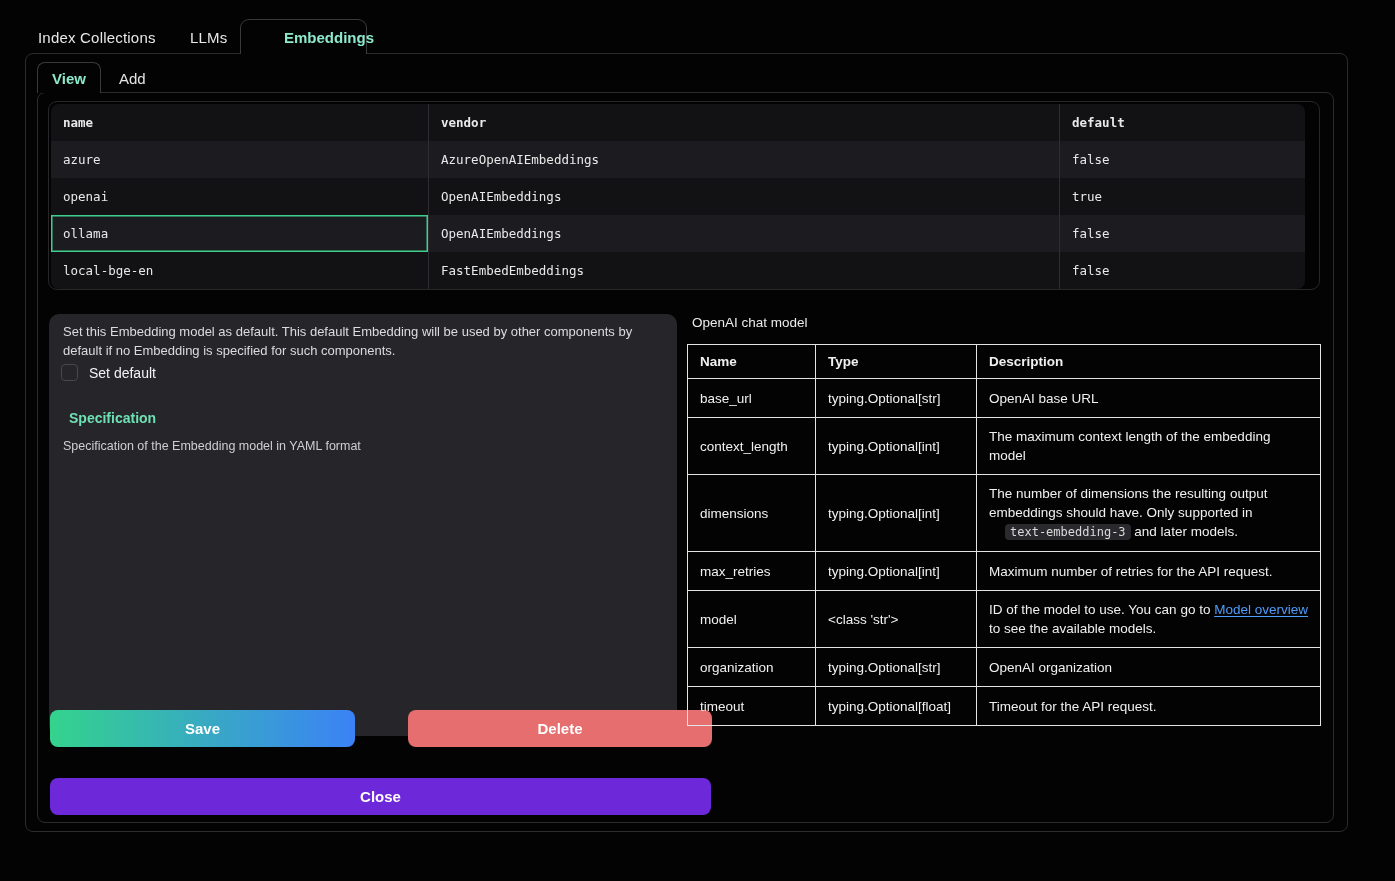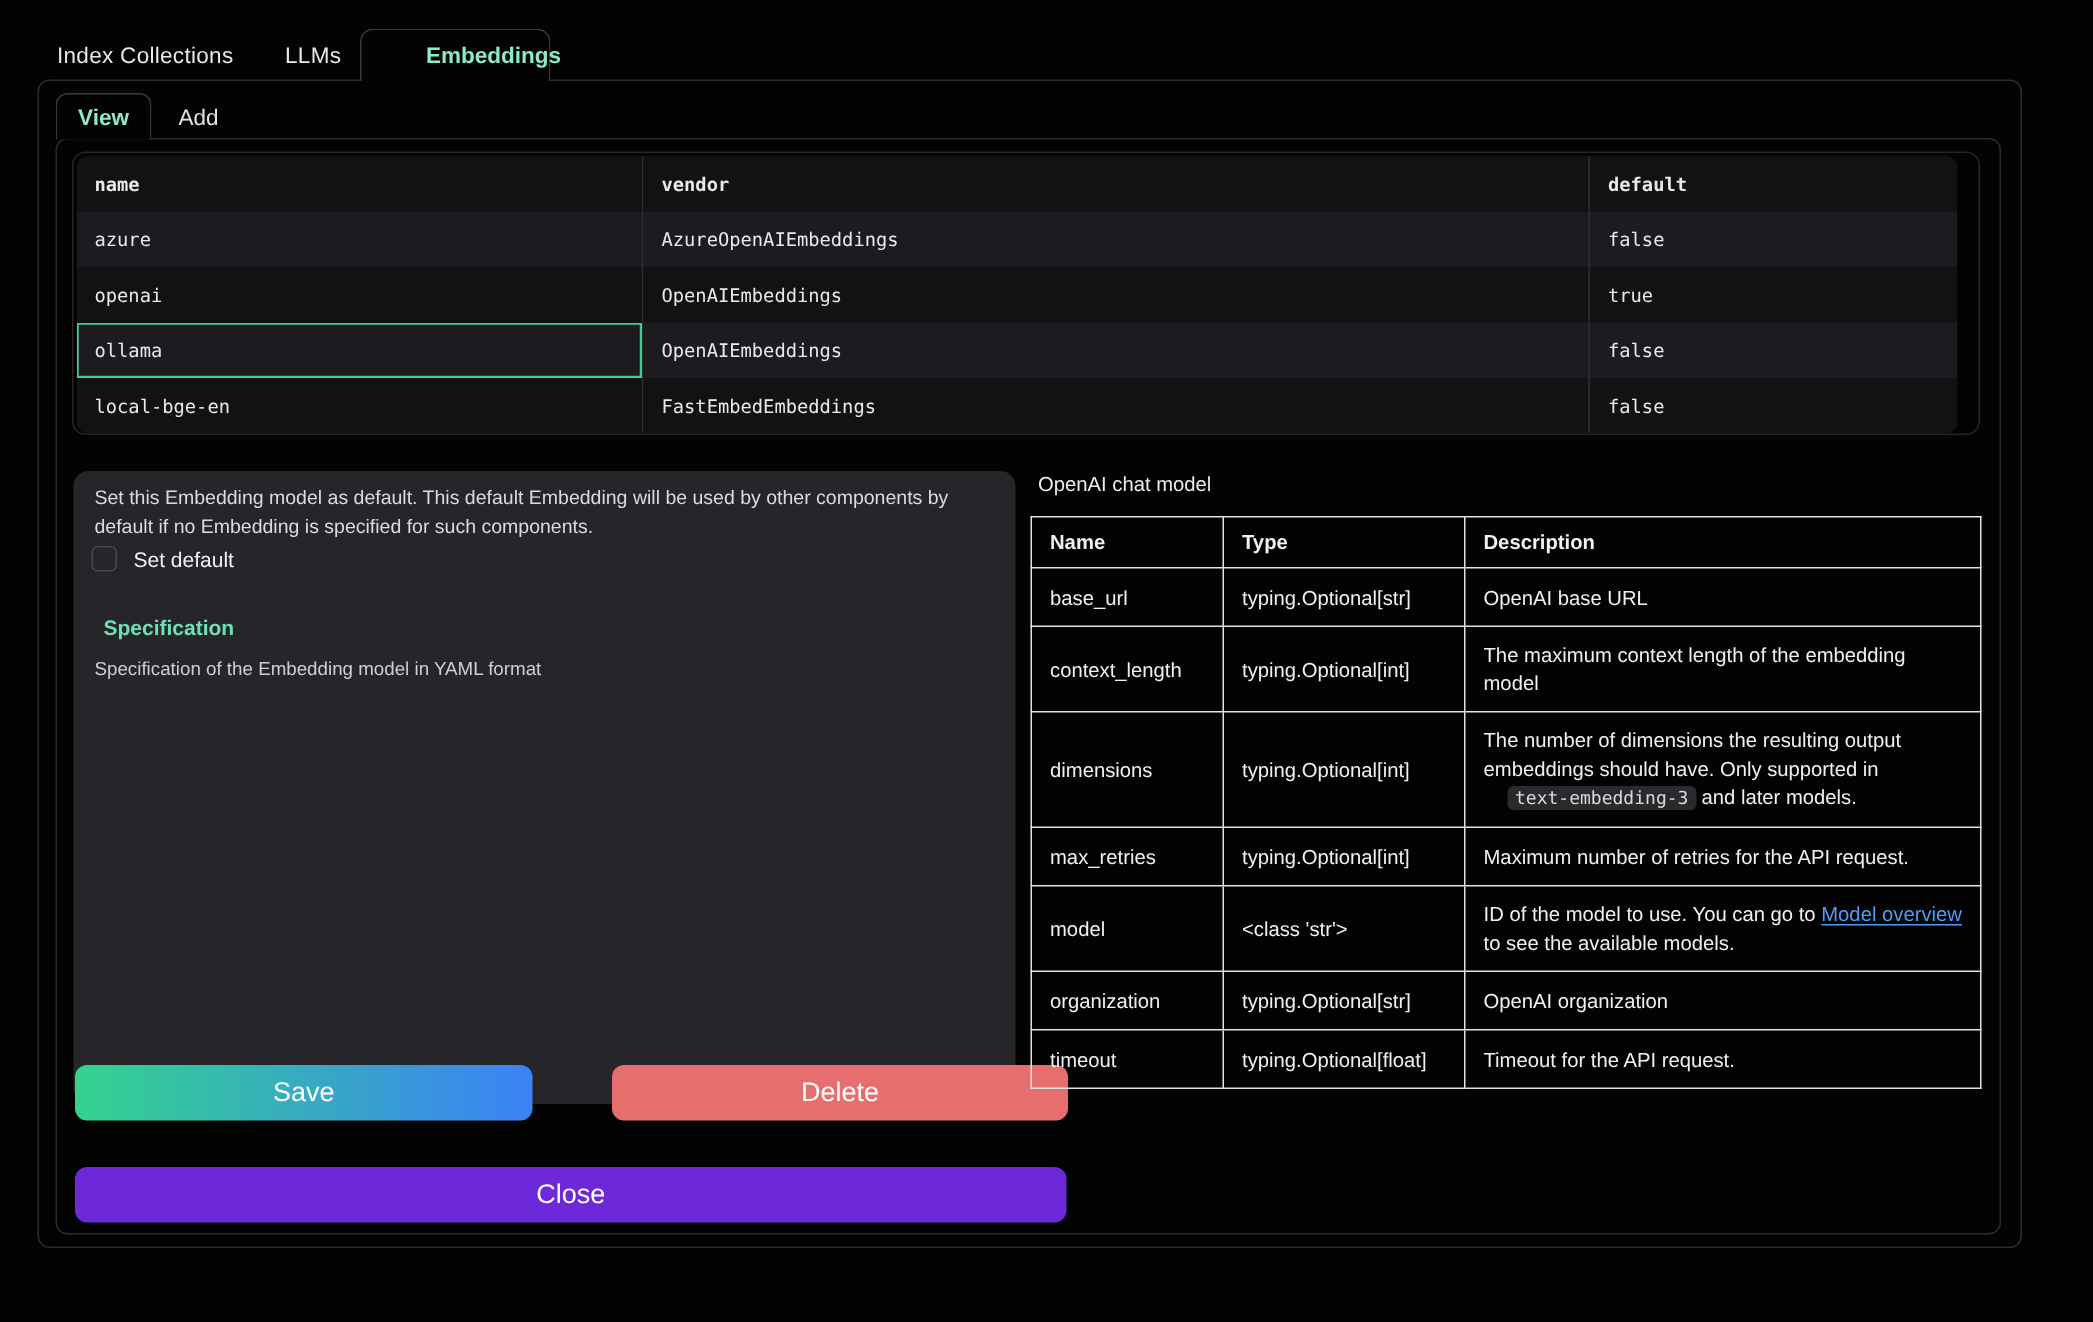--- a/index.html
+++ b/index.html
@@ -49,21 +49,21 @@
   .spec-caption { left:14px; top:125px; font-size:12.5px; color:#cfcfd2; }
   .editor { left:12px; top:149px; width:604px; height:221px; background:#2f3136; border:1px solid #37393e;
     border-radius:6px; padding:11px 10px; font-size:13.5px; line-height:21px; color:#eceff1; cursor:text; }
   .misspell { text-decoration:underline; text-decoration-style:wavy; text-decoration-color:#cf4a3f;
     text-decoration-thickness:1px; text-underline-offset:3px; }
   .resize-grip { position:absolute; right:3px; bottom:3px; width:11px; height:11px; cursor:nwse-resize;
     background:repeating-linear-gradient(135deg, transparent 0 3px, #8b9095 3px 4px);
     clip-path:polygon(100% 0, 100% 100%, 0 100%); opacity:.8; }
 
   
-  .btn { border:none; border-radius:8px; font-family:inherit; font-size:18px; font-weight:400; color:#fff;
+  .btn { border:none; border-radius:8px; font-family:inherit; font-size:15px; font-weight:700; color:#fff;
     cursor:pointer; display:flex; align-items:center; justify-content:center; }
   .btn-save { left:12px; top:617px; width:305px; height:37px;
     background:linear-gradient(90deg, var(--save-gradient-start,#34d38d), var(--save-gradient-end,#3b82f6)); }
   .btn-delete { left:334px; top:617px; width:304px; height:37px; background:var(--delete-red,#e76e6e);margin-left:36px; }
   .btn-close { left:12px; top:685px; width:661px; height:37px; background:#6d28d9; }
 
   
   .doc-title { left:654px; top:222px; font-size:13.5px; color:#ebebeb; }
   table.dtable { left:649px; top:251px; position:absolute; width:633px; border-collapse:collapse;
     table-layout:fixed; font-size:13.5px; color:#f0f0f0; }

